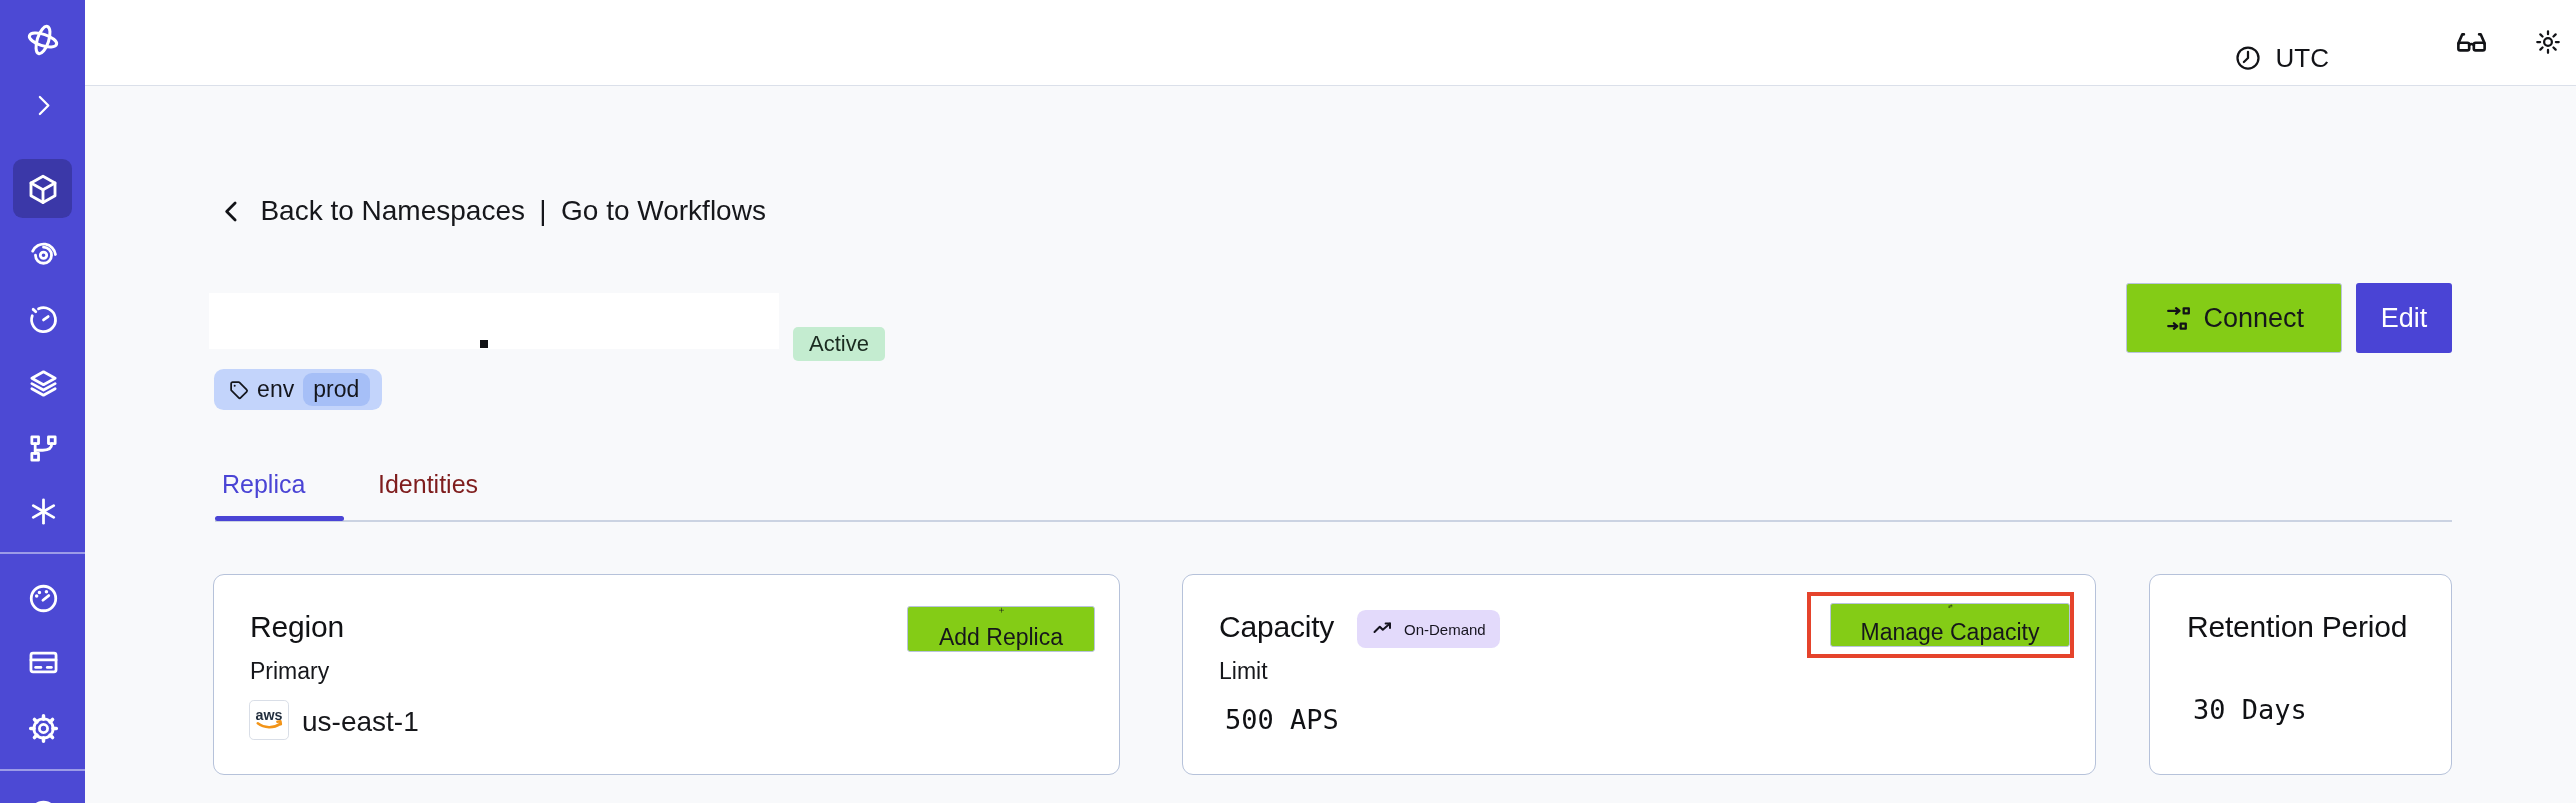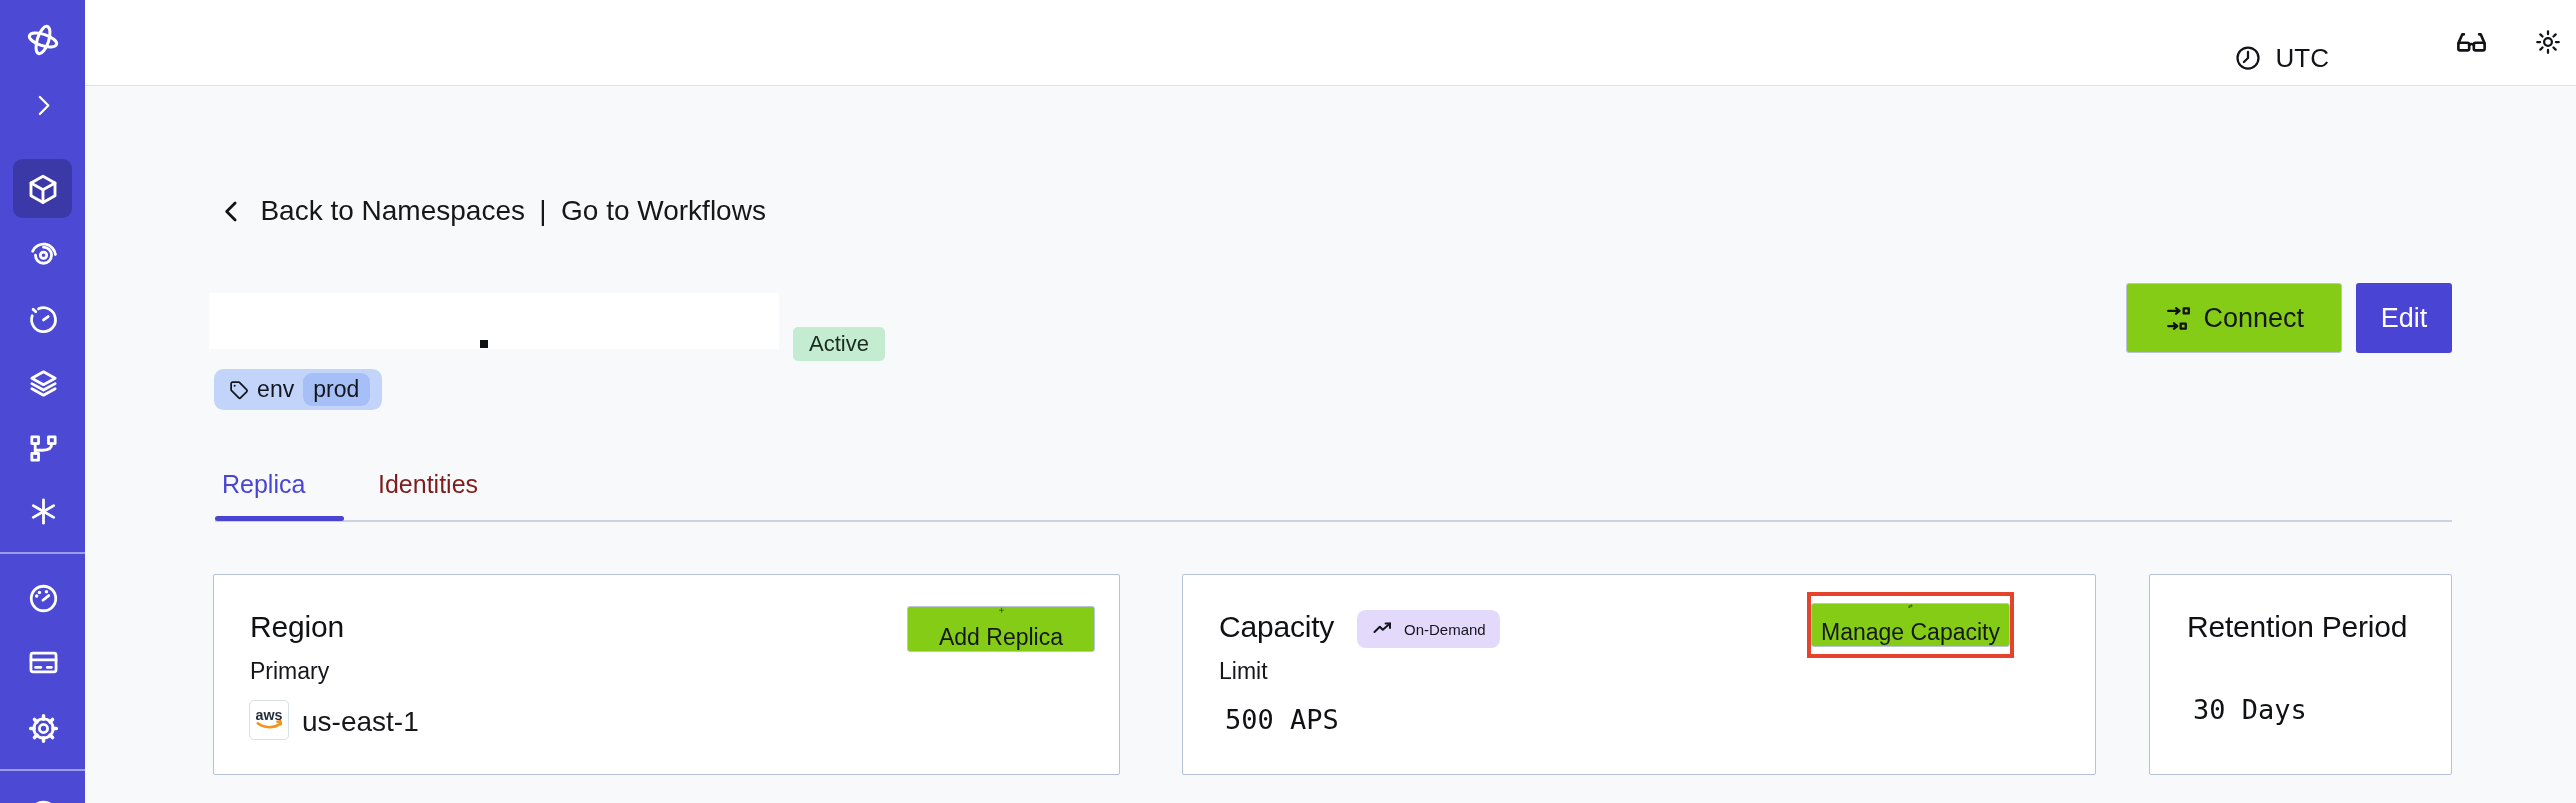--- a/index.html
+++ b/index.html
@@ -57,28 +57,28 @@
   .btn-edit{left:2356px;top:283px;width:96px;height:70px;font-size:27px;background:var(--accent);color:#fff;border:none;border-radius:2.9px;display:flex;align-items:center;justify-content:center;cursor:pointer;}
 
   
   .tab{font-size:25px;cursor:pointer;}
   .tab-active{color:var(--accent);font-weight:500;}
   .tab-idle{color:#7f1d1d;}
   .tab-underline{left:215px;top:516px;width:129px;height:4.8px;border-radius:2.9px;background:var(--accent);}
   .tab-line{left:215px;top:520px;width:2237px;height:1.9px;background:var(--tab-line);}
 
   
-  .card{background:#fff;border:1.9px solid var(--card-border);border-radius:2px;padding-left:29px;}
+  .card{background:#fff;border:1.9px solid var(--card-border);border-radius:11px;padding-left:29px;}
   .card-title{font-size:30px;font-weight:500;color:#101114;letter-spacing:-0.2px;}
   .field-label{font-size:23px;color:var(--text-dark);}
   .mono{font-family:"DejaVu Sans Mono",monospace;font-size:27px;color:#101114;margin-left:6px;}
   .btn-sm{font-size:23px;flex-direction:column;}
   .badge-purple{display:flex;align-items:center;gap:8.6px;height:38px;padding:0 14.4px;border-radius:8.6px;background:var(--badge-purple-bg);font-size:15px;color:#16141f;}
   .badge-purple svg{stroke:#16141f;fill:none;stroke-width:2;stroke-linecap:round;stroke-linejoin:round;}
-  .red-box{left:1811px;top:596px;width:207px;height:66px;border:4.8px solid var(--annotation-red);display:flex;align-items:center;justify-content:flex-end;}
+  .red-box{left:1811px;top:596px;width:267px;height:66px;border:4.8px solid var(--annotation-red);display:flex;align-items:center;justify-content:flex-end;}
   .aws-badge{left:248px;top:698px;width:40px;height:40px;border:1.4px solid #d9dee7;border-radius:4.8px;background:#fff;display:flex;align-items:center;justify-content:center;}
 </style>
 </head>
 <body>
 
 <div class="screen">
 
   <nav class="abs sidebar">
     <div class="side-sel" style="top:159px;"></div>
 

